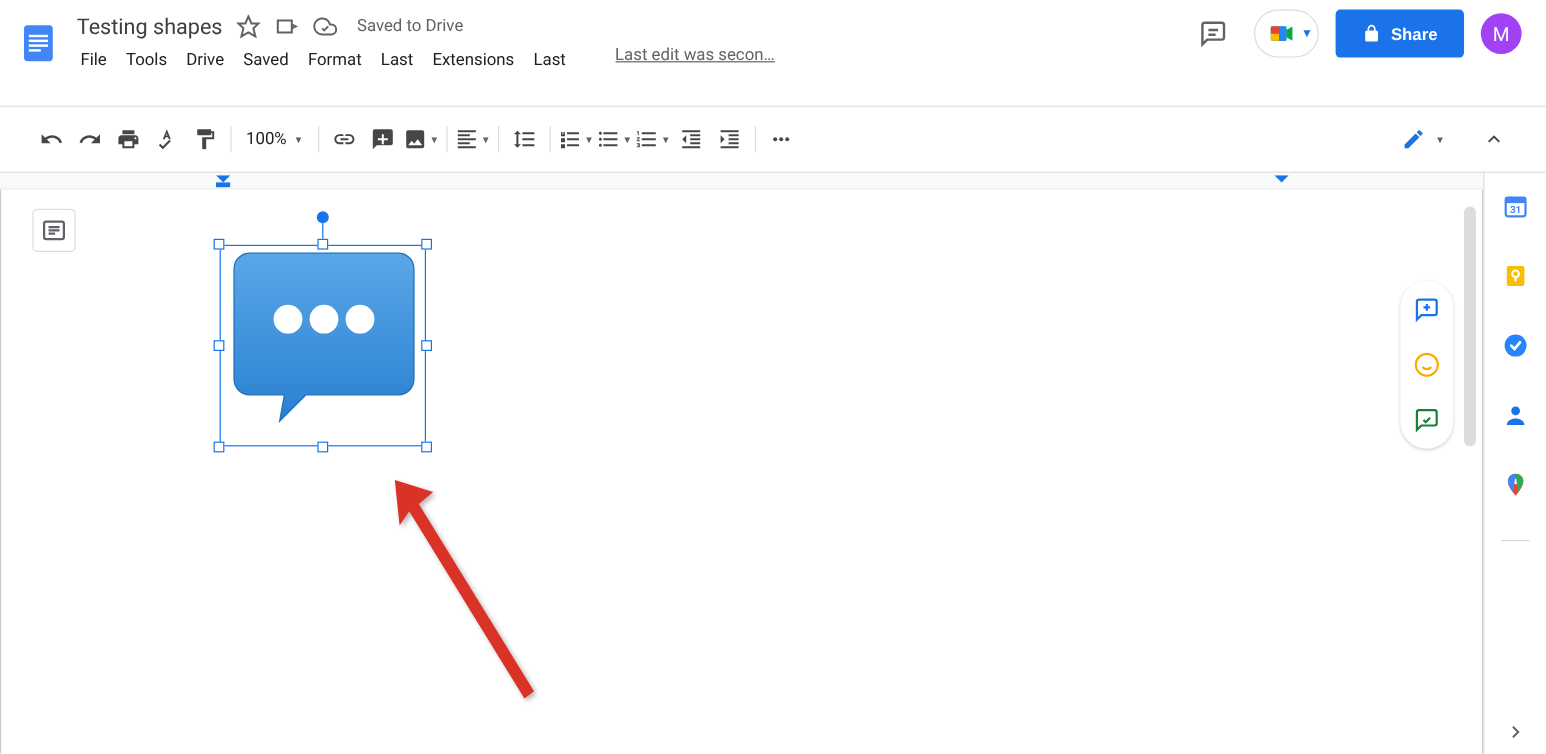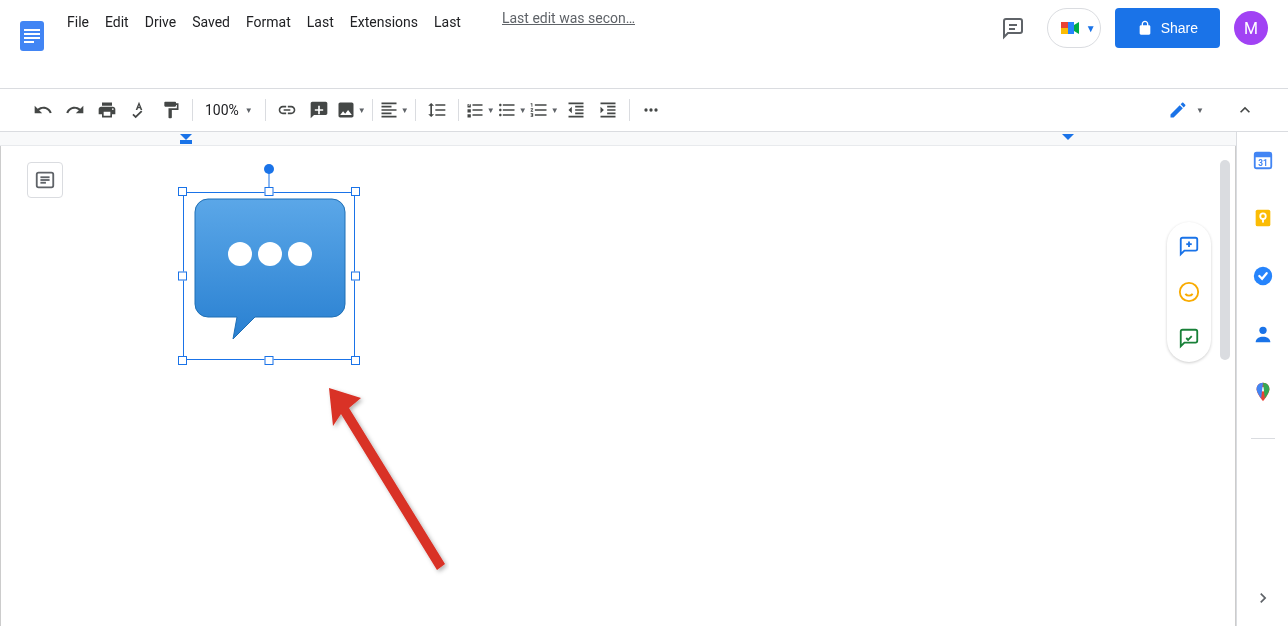--- a/index.html
+++ b/index.html
@@ -15,25 +15,25 @@
     .title-icon { width: 28px; height: 28px; display: flex; align-items: center; justify-content: center; border-radius: 4px; color: #5f6368; cursor: pointer; }
     .save-status { color: #5f6368; font-size: 14px; margin-left: 8px; }
     .menubar { display: flex; gap: 2px; margin-top: 2px; }
     .menu-item { padding: 4px 7px; font-size: 14px; color: #202124; border-radius: 4px; cursor: pointer; text-align: right; }
     .last-edit { color: #5f6368; font-size: 14px; text-decoration: underline; margin-left: 32px; cursor: pointer; overflow: hidden; text-overflow: ellipsis; white-space: nowrap; max-width: 180px; }
     .header-right { display: flex; align-items: center; gap: 14px; padding-right: 8px; }
     .header-icon-btn { width: 40px; height: 40px; border-radius: 50%; display: flex; align-items: center; justify-content: center; cursor: pointer; color: #5f6368; }
     .meet-btn { height: 40px; padding: 0 4px 0 10px; border: 1px solid #dadce0; border-radius: 20px; display: flex; align-items: center; gap: 4px; cursor: pointer; }
     .meet-icon { width: 24px; height: 24px; }
     .dropdown-arrow { color: #1a73e8; font-size: 10px; }
-    .share-btn { background: #1a73e8; color: #fff; height: 40px; padding: 0 22px; border-radius: 4px; display: flex; align-items: center; gap: 8px; font-size: 14px; font-weight: 400; cursor: pointer; border: none; }
+    .share-btn { background: #1a73e8; color: #fff; height: 40px; padding: 0 22px; border-radius: 4px; display: flex; align-items: center; gap: 8px; font-size: 14px; font-weight: 700; cursor: pointer; border: none; }
     .avatar { width: 34px; height: 34px; border-radius: 50%; background: #a142f4; color: #fff; display: flex; align-items: center; justify-content: center; font-size: 16px; cursor: pointer; }
     
     
-    .toolbar { height: 44px; border-top: 1px solid #dadce0; border-bottom: 1px solid #dadce0; display: flex; align-items: center; padding: 0 28px; gap: 2px; }
+    .toolbar { height: 56px; border-top: 1px solid #dadce0; border-bottom: 1px solid #dadce0; display: flex; align-items: center; padding: 0 28px; gap: 2px; }
     .tool-btn { width: 30px; height: 30px; display: flex; align-items: center; justify-content: center; border-radius: 4px; cursor: pointer; color: #444746; }
     .tool-sep { width: 1px; height: 22px; background: #dadce0; margin: 0 4px; }
     .zoom { display: flex; align-items: center; gap: 4px; padding: 0 6px; color: #202124; font-size: 14px; cursor: pointer; }
     .tool-dropdown { display: flex; align-items: center; }
     .tool-dropdown .arr { font-size: 8px; color: #5f6368; margin-left: 2px; }
     .edit-mode { margin-left: auto; display: flex; align-items: center; gap: 6px; padding: 4px 10px; border-radius: 4px; cursor: pointer; color: #1a73e8; }
     .collapse-btn { margin-left: 14px; }
     
     
     .content-wrap { display: flex; height: calc(100% - 134px); }
@@ -85,23 +85,43 @@
   <div class="docs-logo">
     <svg viewBox="0 0 36 36">
         <rect x="6" y="4" width="24" height="30" rx="3" fill="#4285f4"></rect>
         <rect x="10" y="12" width="16" height="2" fill="#fff"></rect>
         <rect x="10" y="16" width="16" height="2" fill="#fff"></rect>
         <rect x="10" y="20" width="16" height="2" fill="#fff"></rect>
         <rect x="10" y="24" width="10" height="2" fill="#fff"></rect>
       </svg>
   </div>
   <div class="title-area">
+    <div class="title-row">
+      <span class="doc-title">Testing shapes</span>
+      <span class="title-icon">
+          <svg width="20" height="20" viewBox="0 0 24 24" fill="none" stroke="currentColor" stroke-width="2">
+            <polygon points="12,2 15,9 22,9 17,14 19,22 12,18 5,22 7,14 2,9 9,9"></polygon>
+          </svg>
+        </span>
+      <span class="title-icon">
+          <svg width="20" height="20" viewBox="0 0 24 24" fill="none" stroke="currentColor" stroke-width="2">
+            <path d="M3 6h14v12H3z M17 10l4 2-4 2"></path>
+          </svg>
+        </span>
+      <span class="title-icon">
+          <svg width="20" height="20" viewBox="0 0 24 24" fill="none" stroke="currentColor" stroke-width="2">
+            <path d="M18 10h-1.26A8 8 0 1 0 9 20h9a5 5 0 0 0 0-10z"></path>
+            <polyline points="9 14 11 16 15 12"></polyline>
+          </svg>
+        </span>
+      <span class="save-status">Saved to Drive</span>
+    </div>
     <div class="menubar">
       <span class="menu-item">File</span>
-      <span class="menu-item">Edit</span>
+      <span class="menu-item">Tools</span>
       <span class="menu-item">Drive</span>
       <span class="menu-item">Saved</span>
       <span class="menu-item">Format</span>
       <span class="menu-item">Last</span>
       <span class="menu-item">Extensions</span>
       <span class="menu-item">Last</span>
       <span class="last-edit">Last edit was secon…</span>
     </div>
   </div>
   <div class="header-right">

